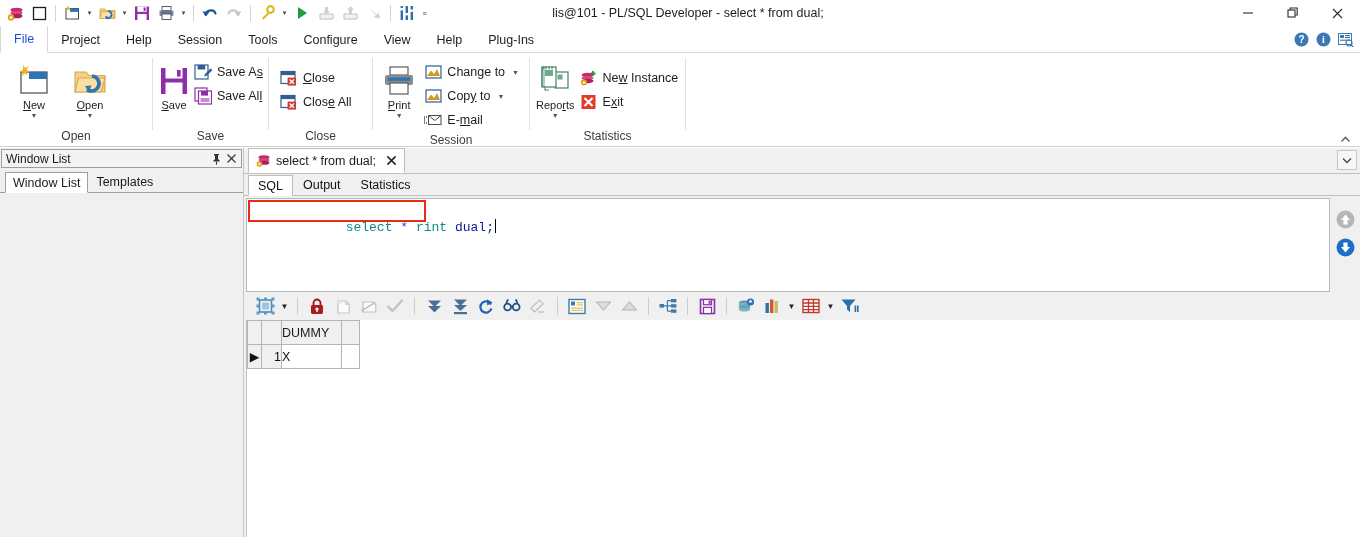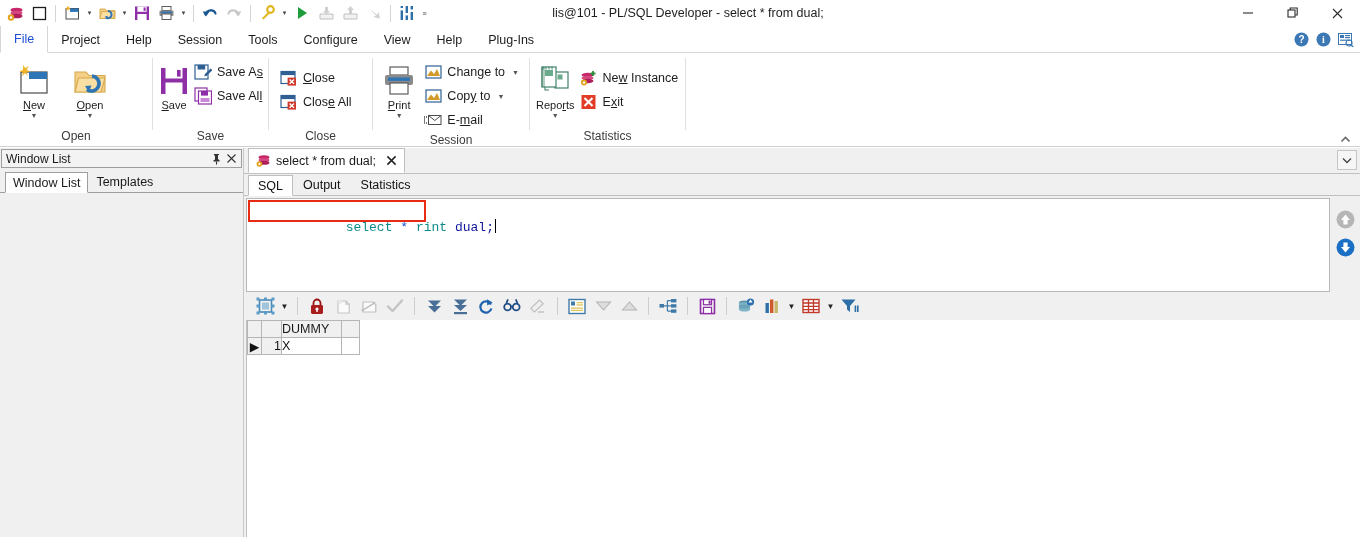--- a/index.html
+++ b/index.html
@@ -318,21 +318,21 @@
     border-left: 1px solid #c0c0c0;
     overflow: hidden;
     position: relative;
   }
   table.grid { border-collapse: collapse; margin: 0; }
   table.grid th, table.grid td {
     border: 1px solid #b5b5b5;
     font-size: 12.5px;
     font-family: "Liberation Sans", sans-serif;
     padding: 0;
-    height: 17px;
+    height: 24px;
   }
   th.g-ind { width: 14px; background: #f0f0f0; }
   th.g-num { width: 20px; background: #f0f0f0; }
   th.g-col {
     background: #f0f0f0; color: #1a1a1a;
     text-align: left; font-weight: normal;
     padding: 0 6px 0 4px; min-width: 60px;
   }
   th.g-fill { width: 18px; background: #f0f0f0; }
   td.g-ind {

